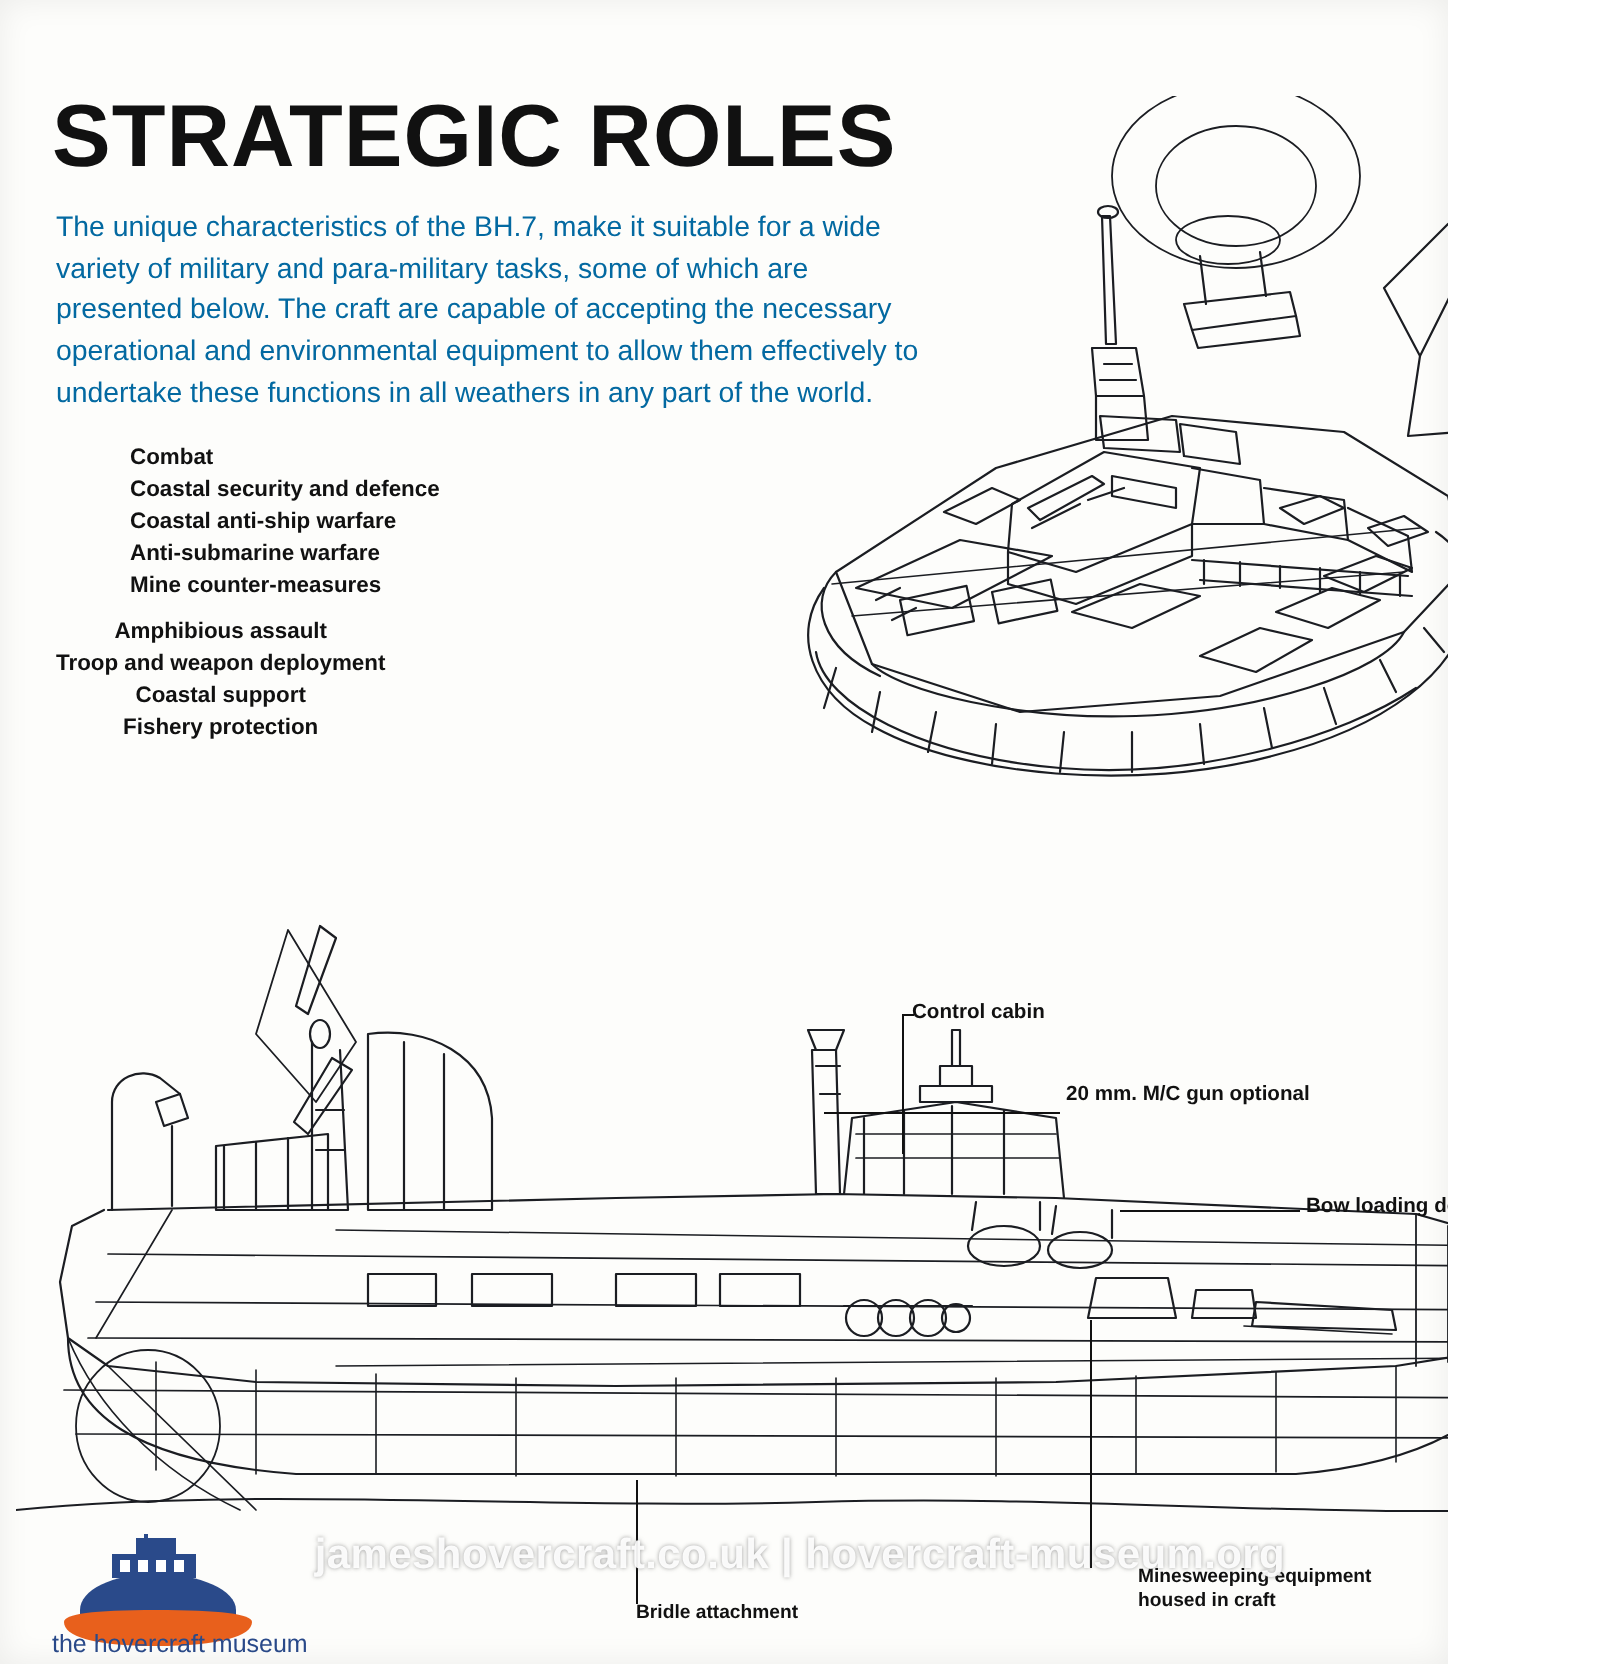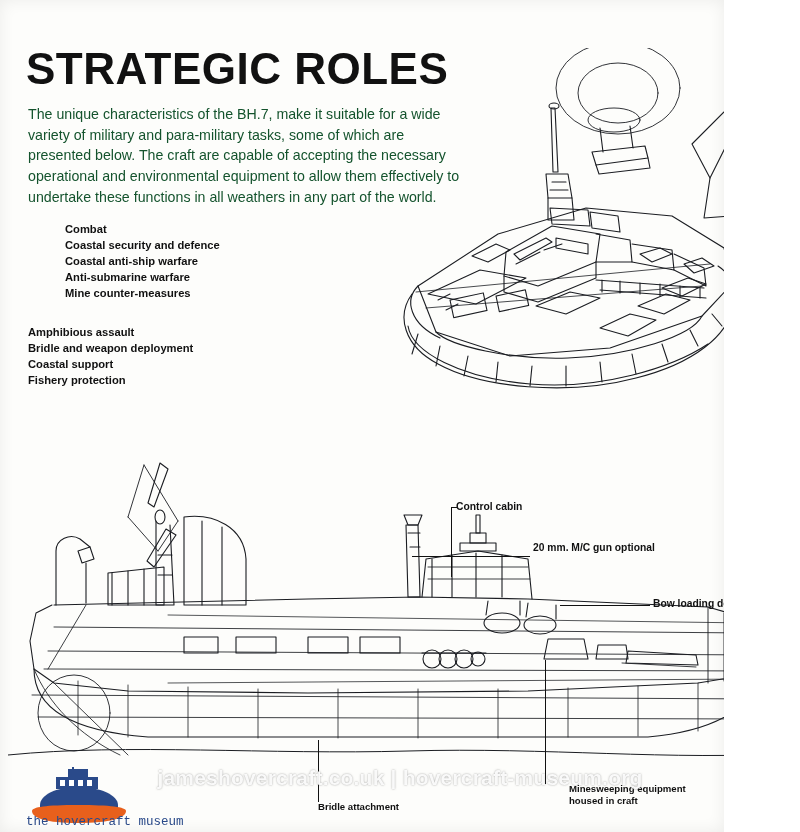--- a/index.html
+++ b/index.html
@@ -45,34 +45,34 @@
   }
 
   
   #intro {
     position: absolute;
     left: 28px;
     top: 90px;
     width: 440px;
     font-size: 14.2px;
     line-height: 1.45;
-    color: #14532d;
+    color: #0369a1;
   }
 
   
   .role-group {
     position: absolute;
     left: 28px;
     font-size: 11.2px;
     font-weight: bold;
     line-height: 1.43;
     color: #111;
   }
   #roles-1 { top: 221px; margin-left: 37px; }
-  #roles-2 { top: 324px; }
+  #roles-2 { top: 308px; text-align: center; }
   #roles-3 { top: 388px; }
   .role-item { white-space: nowrap; }
 
   
   .callout {
     position: absolute;
     font-size: 10.3px;
     font-weight: bold;
     color: #111;
     white-space: nowrap;
@@ -100,21 +100,21 @@
     top: 765px;
     width: 150px;
     height: 62px;
   }
   #logo-text {
     position: absolute;
     left: 26px;
     top: 815px;
     font-size: 12.5px;
     color: #2a4a8a;
-    font-family: Liberation Mono, monospace;
+    font-family: Liberation Sans, sans-serif;
   }
 
   
   #watermark {
     position: absolute;
     left: 0;
     top: 766px;
     width: 800px;
     text-align: center;
     font-size: 21px;
@@ -137,21 +137,21 @@
   <div class="role-group" id="roles-1">
     <div class="role-item">Combat</div>
     <div class="role-item">Coastal security and defence</div>
     <div class="role-item">Coastal anti-ship warfare</div>
     <div class="role-item">Anti-submarine warfare</div>
     <div class="role-item">Mine counter-measures</div>
   </div>
 
   <div class="role-group" id="roles-2">
     <div class="role-item">Amphibious assault</div>
-    <div class="role-item">Bridle and weapon deployment</div>
+    <div class="role-item">Troop and weapon deployment</div>
     <div class="role-item">Coastal support</div>
     <div class="role-item">Fishery protection</div>
   </div>
 
 
   <svg class="drawing" id="top-drawing" viewBox="0 0 500 390">
     <g fill="none" stroke="#1b1d22" stroke-width="1.1" stroke-linejoin="round" stroke-linecap="round">
 
       <ellipse cx="318" cy="40" rx="62" ry="46" stroke-width="0.9"></ellipse>
       <ellipse cx="318" cy="45" rx="40" ry="30" stroke-width="0.9"></ellipse>

